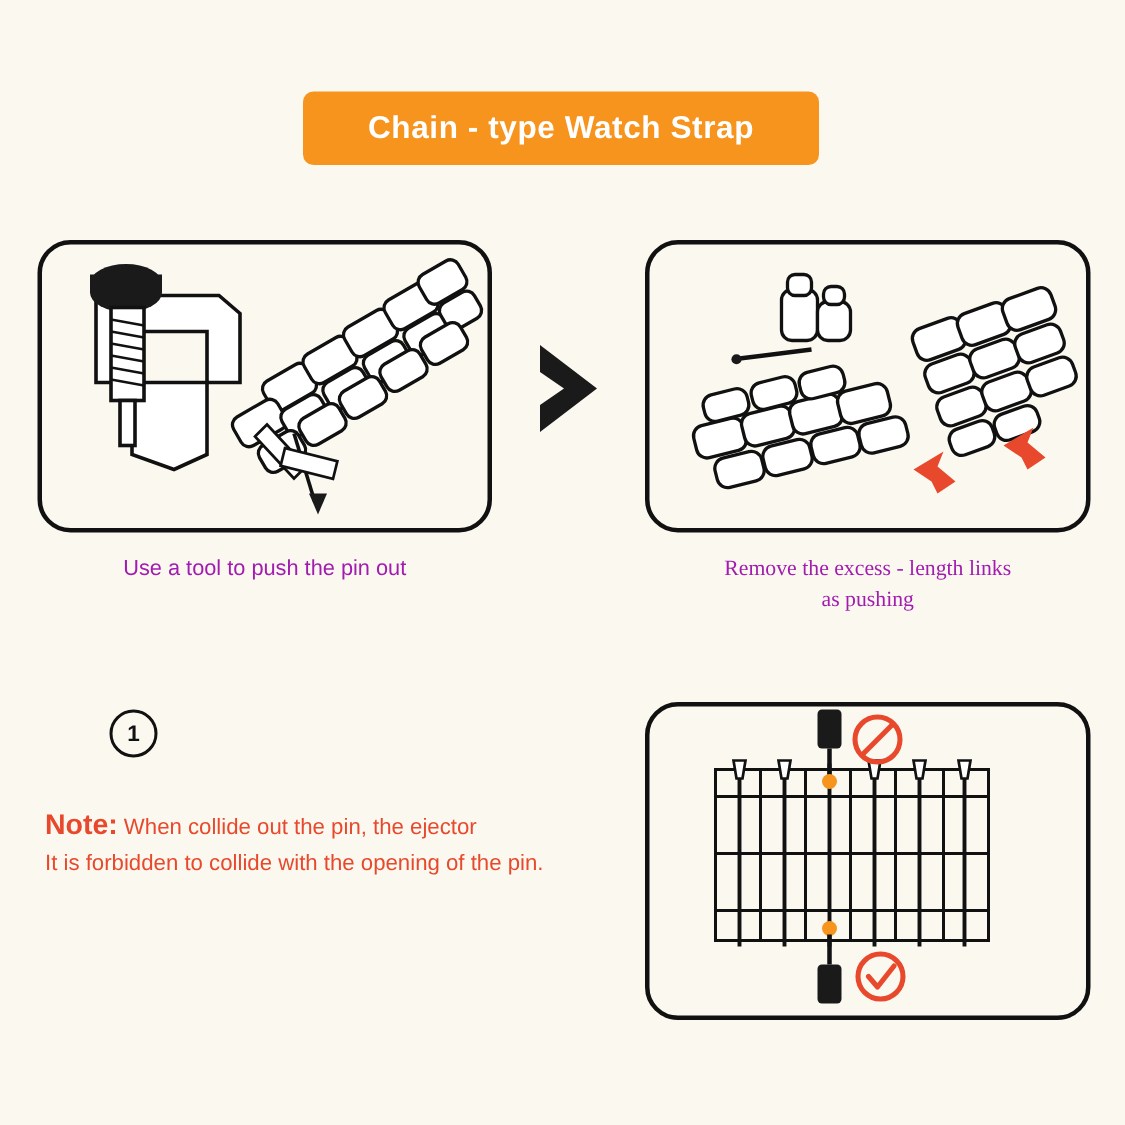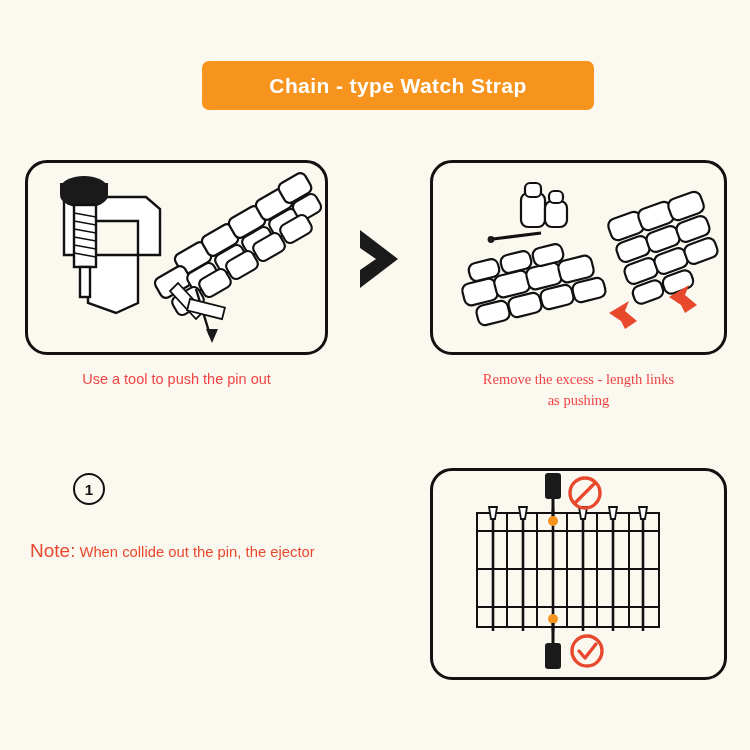--- a/index.html
+++ b/index.html
@@ -18,21 +18,21 @@
     position: relative;
     width: 750px;
     height: 750px;
   }
 
   
   .title-banner {
     position: absolute;
     left: 202px;
     top: 61px;
-    width: 392px;
+    width: 344px;
     height: 49px;
     background: #f7941e;
     border-radius: 7px;
     display: flex;
     align-items: center;
     justify-content: center;
     box-sizing: border-box;
   }
   .title-banner .title-text {
     color: #ffffff;
@@ -67,21 +67,21 @@
     font-weight: bold;
     color: #111;
     background: #fbf8f0;
   }
   #badge-1 { left: 45px;  top: 310px; }
 
   .caption {
     position: absolute;
     text-align: center;
     font-size: 14.5px;
-    color: #ef4444;
+    color: #a21caf;
     line-height: 1.45;
   }
   #caption-1 { left: 25px;  top: 369px; width: 303px; }
   #caption-2 { left: 425px; top: 369px; width: 307px; font-family: Liberation Serif, serif; }
 
   
   .big-arrow {
     position: absolute;
     left: 356px;
     top: 228px;
@@ -97,21 +97,21 @@
     width: 400px;
   }
   .note-line {
     font-size: 14.8px;
     color: #e8492d;
     line-height: 1.55;
     white-space: nowrap;
   }
   .note-label {
     font-size: 19px;
-    font-weight: normal;
+    font-weight: bold;
     color: #e8492d;
     margin-right: 4px;
   }
 
   
   svg { display: block; }
   .lnk { fill: #ffffff; stroke: #111111; stroke-width: 2.2; }
   .lnk-s { fill: #ffffff; stroke: #111111; stroke-width: 1.8; }
   .tool { fill: #ffffff; stroke: #111111; stroke-width: 2.4; }
   .dark { fill: #1a1a1a; }
@@ -237,20 +237,21 @@
   </div>
   <div class="caption" id="caption-2">
     <div>Remove the excess - length links</div>
     <div>as pushing</div>
   </div>
 
   <div class="note-block">
     <div class="note-line">
       <span class="note-label">Note:</span><span>When collide out the pin, the ejector</span>
     </div>
+    <div class="note-line">It is forbidden to collide with the opening of the pin.</div>
   </div>
 
   <div class="panel" id="panel-3">
     <svg width="291" height="206" viewBox="0 0 291 206">
 
       <g stroke="#111" stroke-width="2" fill="none">
         <rect x="44" y="42" width="182" height="18"></rect>
         <rect x="44" y="60" width="182" height="38"></rect>
         <rect x="44" y="98" width="182" height="38"></rect>
         <rect x="44" y="136" width="182" height="20"></rect>

